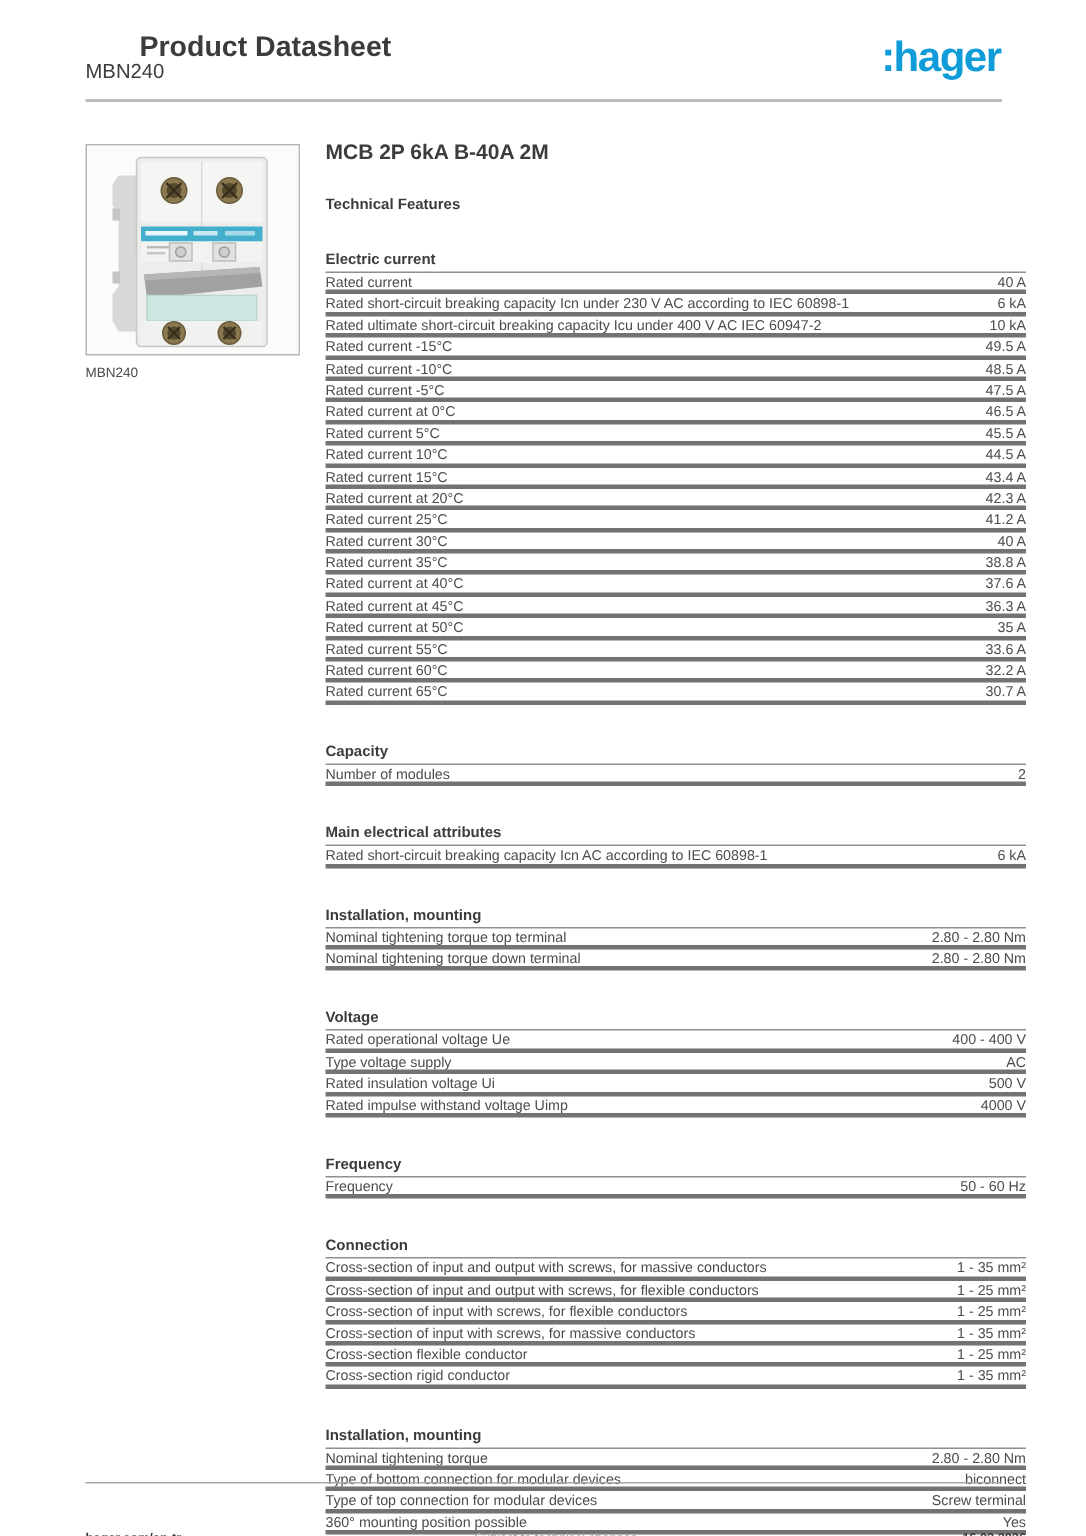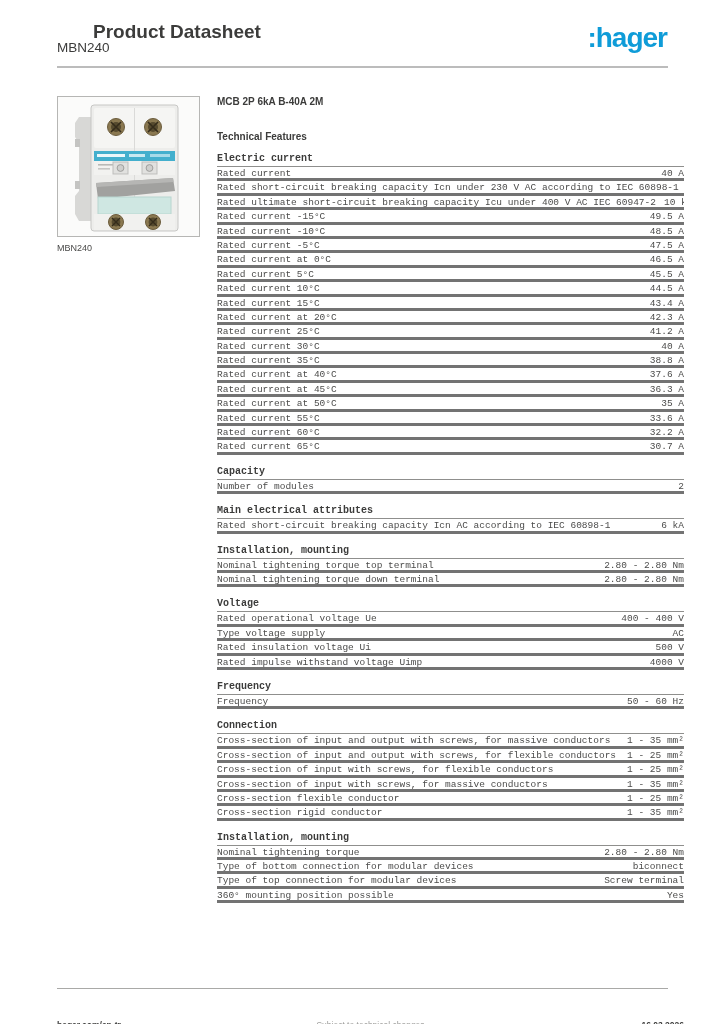--- a/index.html
+++ b/index.html
@@ -11,23 +11,23 @@
   .hdr-sub{position:absolute;left:57px;top:40px;font-size:13.5px;color:#3c3c3b;}
   .logo{position:absolute;right:57px;top:22px;font-size:28px;font-weight:bold;
         color:var(--logo-blue,#0f9cd8);letter-spacing:-1px;}
   .hdr-rule{position:absolute;left:57px;top:66px;width:611px;height:2px;background:#bcbcbc;}
 
   .photo-frame{position:absolute;left:57px;top:96px;width:143px;height:141px;
        border:1px solid #b6b6b4;box-sizing:border-box;background:#fcfcfb;}
   .photo-caption{position:absolute;left:57px;top:243px;font-size:9px;color:#4a4a49;}
 
   .content{position:absolute;left:217px;top:96px;width:467px;}
-  .content-title{font-size:10px;font-weight:bold;color:#3c3c3b;line-height:11px;}
+  .content-title{font-size:14px;font-weight:bold;color:#3c3c3b;line-height:11px;}
   .features-heading{font-size:10px;font-weight:bold;color:#3c3c3b;line-height:11px;margin-top:24px;}
-  .section{margin-top:11px;font-family:Liberation Mono, monospace;}
+  .section{margin-top:26px;}
   .section-title{font-size:10px;font-weight:bold;color:#3c3c3b;line-height:11px;
        padding-bottom:2px;border-bottom:1px solid #8f8f8d;}
   .spec-row{display:flex;justify-content:space-between;align-items:baseline;
        font-size:9.5px;color:#4c4c4b;height:14.4px;line-height:14.2px;
        border-bottom:3px solid #737373;box-sizing:border-box;overflow:hidden;}
   .spec-label{white-space:nowrap;}
   .spec-value{white-space:nowrap;text-align:right;padding-left:8px;}
 
   .ftr-rule{position:absolute;left:57px;top:988px;width:611px;height:1px;background:#a9a9a7;}
   .footer{position:absolute;left:57px;top:996px;width:627px;display:grid;

